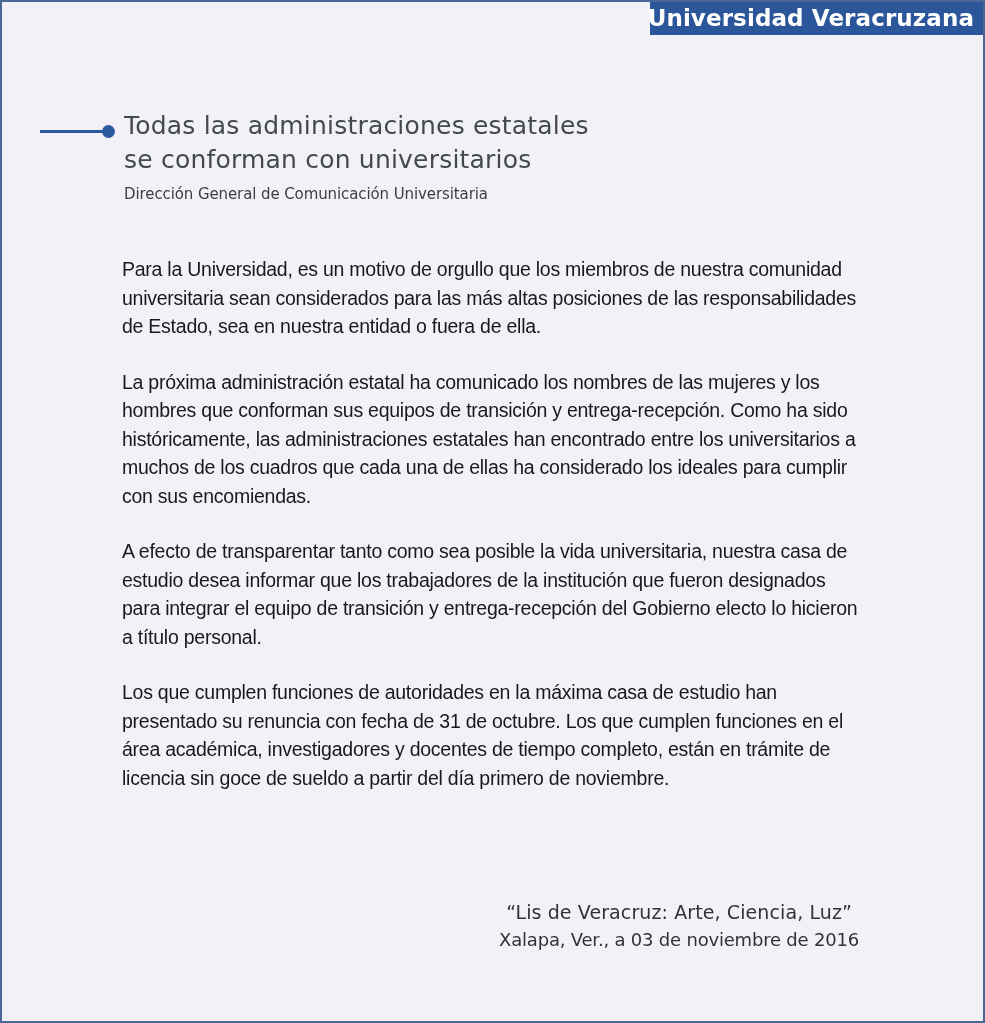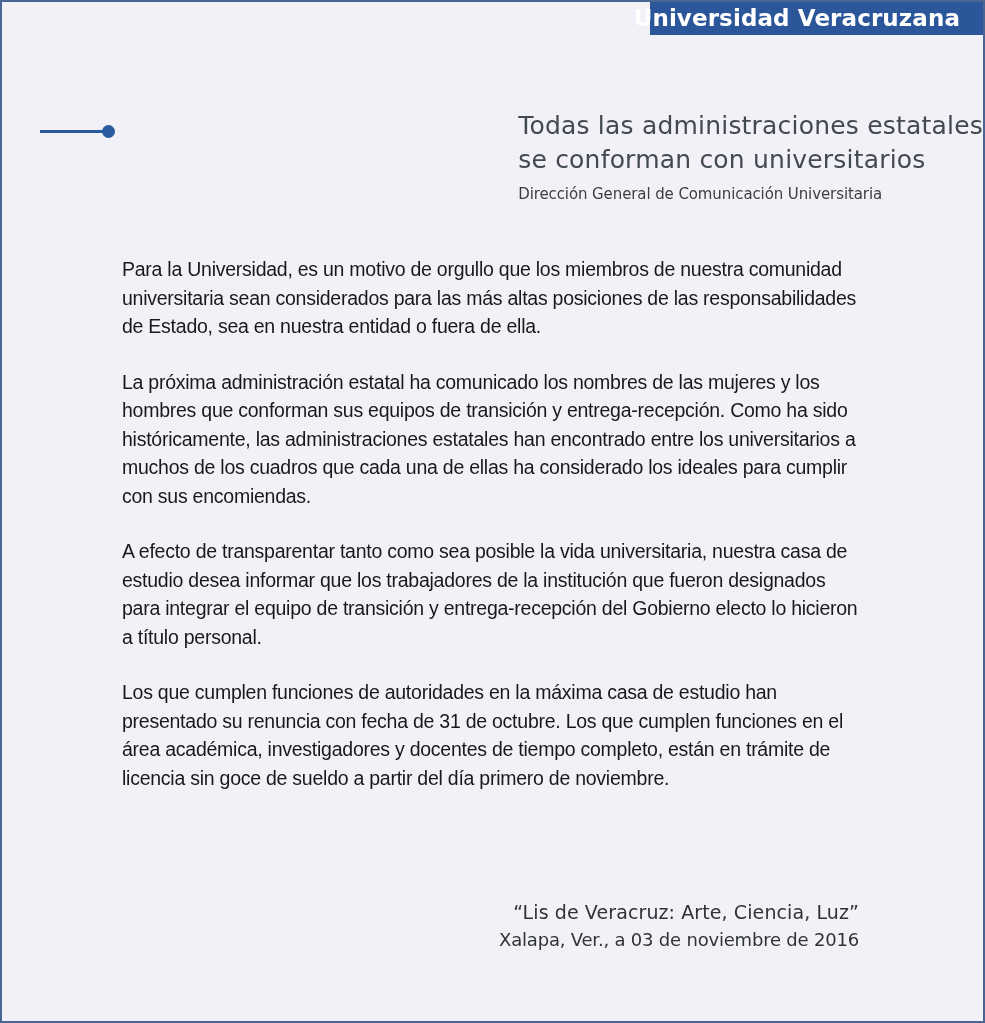--- a/index.html
+++ b/index.html
@@ -26,21 +26,21 @@
   #header-banner {
     position: absolute;
     top: 0;
     left: 648px;
     right: 0;
     height: 33px;
     background: #2b5699;
     display: flex;
     align-items: center;
     justify-content: flex-end;
-    padding-right: 23px;
+    padding-right: 9px;
     box-sizing: border-box;
   }
   #header-banner .brand {
     color: #ffffff;
     font-family: "DejaVu Sans", sans-serif;
     font-size: 23px;
     font-weight: bold;
     letter-spacing: 0.1px;
     line-height: 1;
     white-space: nowrap;
@@ -49,21 +49,20 @@
   
   #title-block {
     position: absolute;
     top: 107px;
     left: 0;
     width: 100%;
   }
   .title-row {
     display: flex;
     align-items: flex-start;
-    justify-content: space-between;
   }
   .pin {
     position: relative;
     width: 80px;
     margin-left: 38px;
     margin-top: 16px;
     flex: none;
     height: 12px;
   }
   .pin .rule {
@@ -133,21 +132,20 @@
     right: 124px;
     text-align: center;
     color: #2f3338;
   }
   #motto {
     font-family: "DejaVu Sans", sans-serif;
     font-size: 19px;
     line-height: 26px;
     letter-spacing: 0.1px;
     margin: 0;
-    text-align: right;
   }
   #dateline {
     font-family: "DejaVu Sans", sans-serif;
     font-size: 18px;
     line-height: 26px;
     letter-spacing: -0.2px;
     margin: 2px 0 0 0;
   }
 </style>
 </head>

